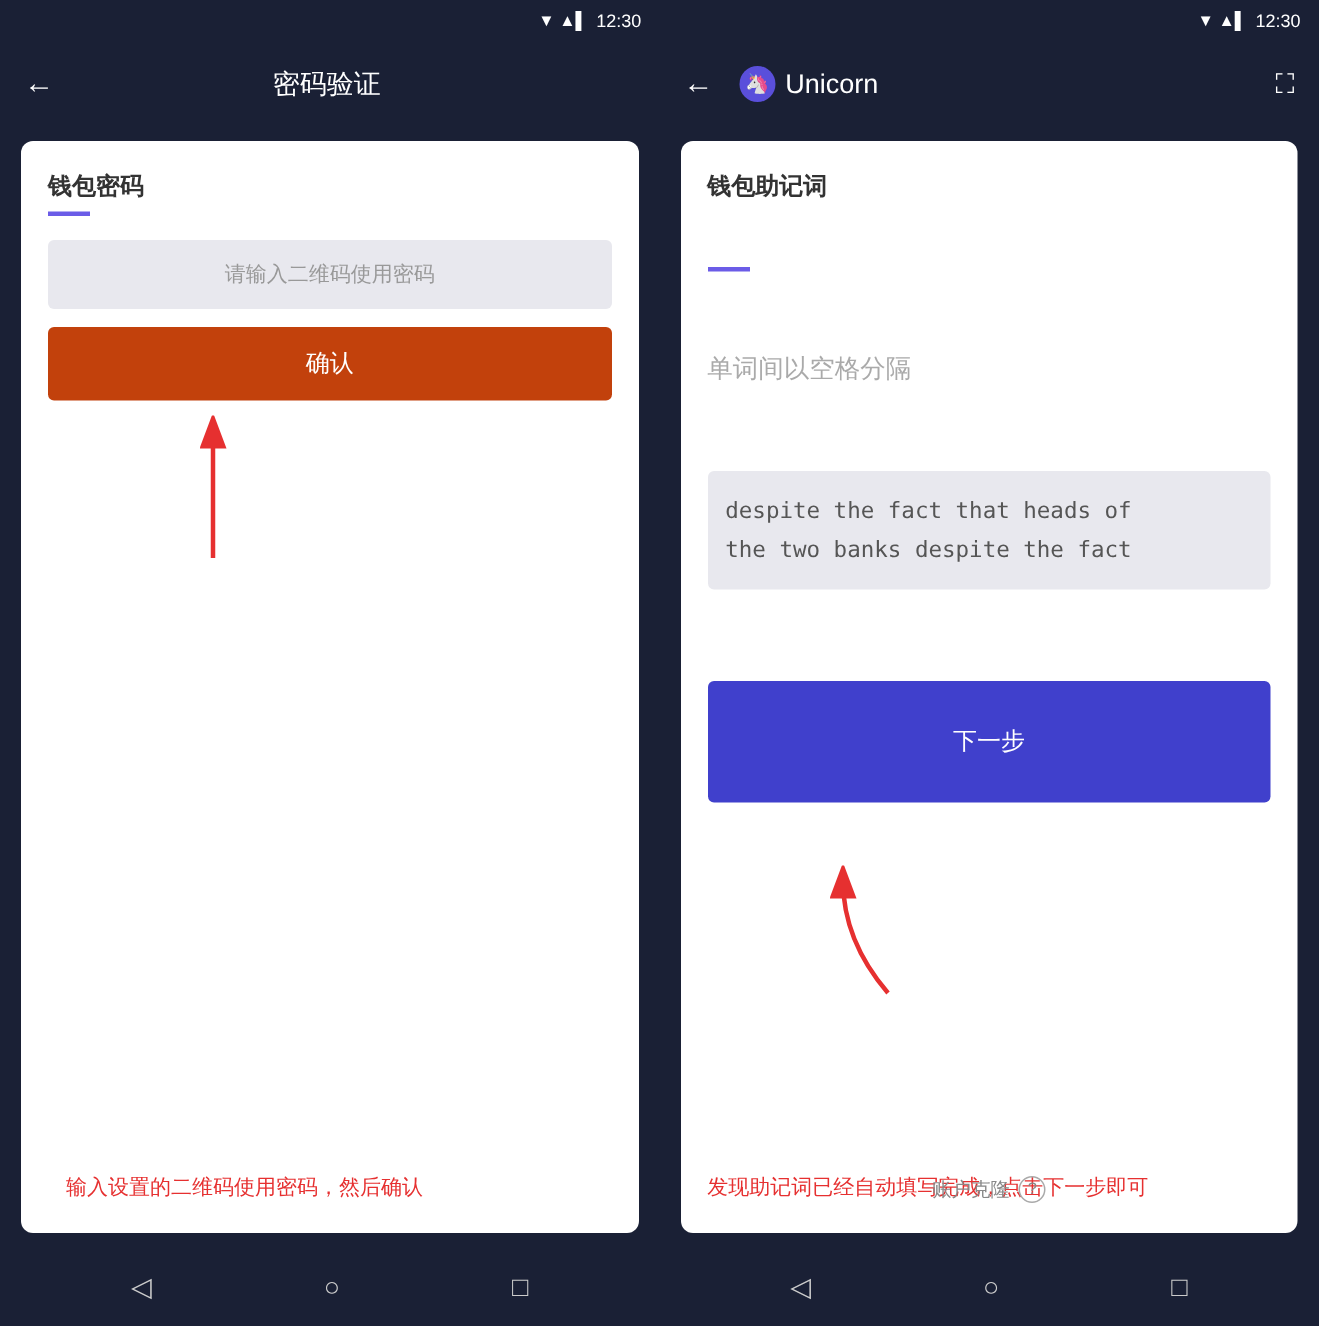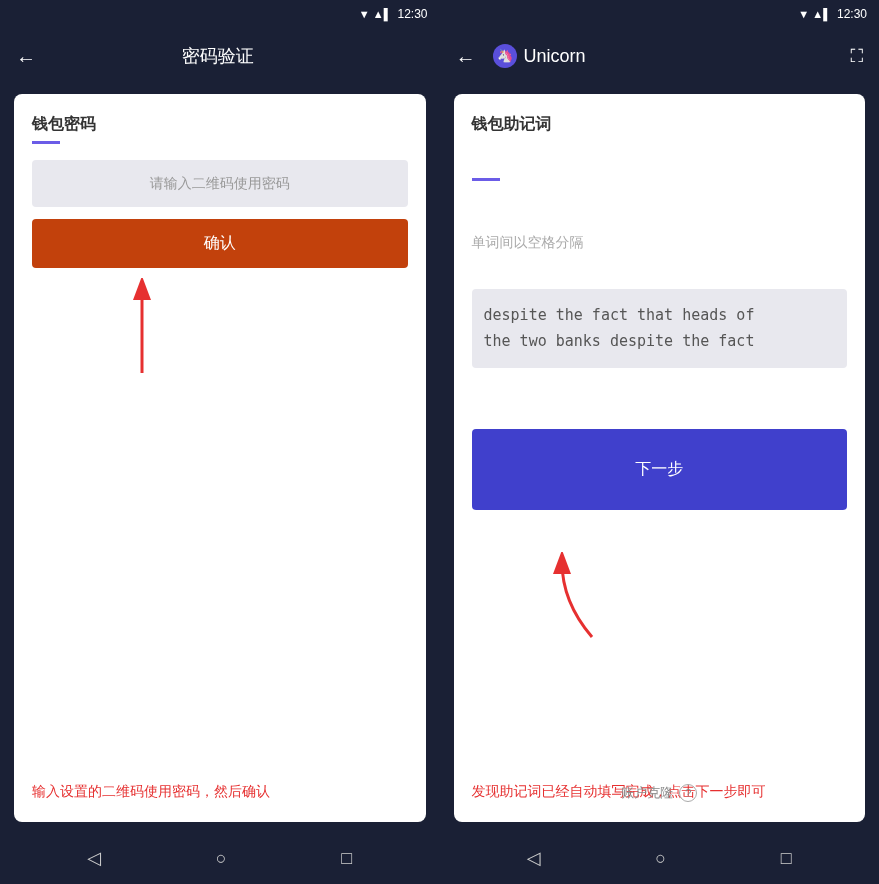--- a/index.html
+++ b/index.html
@@ -123,22 +123,22 @@
     }
     .annotation-text {
       color: #e63030;
       font-size: 14px;
       line-height: 1.5;
     }
 
     
     .subtitle-text {
       color: #aaa;
-      font-size: 14px;
-      margin-bottom: 0;
+      font-size: 17px;
+      margin-bottom: 20px;
     }
     .mnemonic-display {
       background: #e8e8ee;
       border-radius: 4px;
       padding: 14px 12px;
       margin-bottom: 24px;
       color: #555;
       font-size: 15px;
       line-height: 1.7;
       font-family: monospace;
@@ -251,21 +251,21 @@
 
       <div style="position:relative; flex:1; min-height:120px;">
         <svg style="position:absolute; left:80px; top:10px; width:80px; height:100px;" viewBox="0 0 80 100">
           <defs>
             <marker id="arrowhead-left" markerWidth="8" markerHeight="6" refX="4" refY="3" orient="auto">
               <polygon points="0 0, 8 3, 0 6" fill="#e63030"></polygon>
             </marker>
           </defs>
           <line x1="30" y1="95" x2="30" y2="10" stroke="#e63030" stroke-width="3" marker-end="url(#arrowhead-left)"></line>
         </svg>
-        <div style="position:absolute; bottom:0; left:0; right:0;">
+        <div style="position:absolute; bottom:0; left:12px; right:0;">
           <span class="annotation-text">输入设置的二维码使用密码，然后确认</span>
         </div>
       </div>
     </div>
   </div>
 
   <div class="phone-panel">
 
     <div class="app-bar">
       <span class="back-arrow">←</span>

